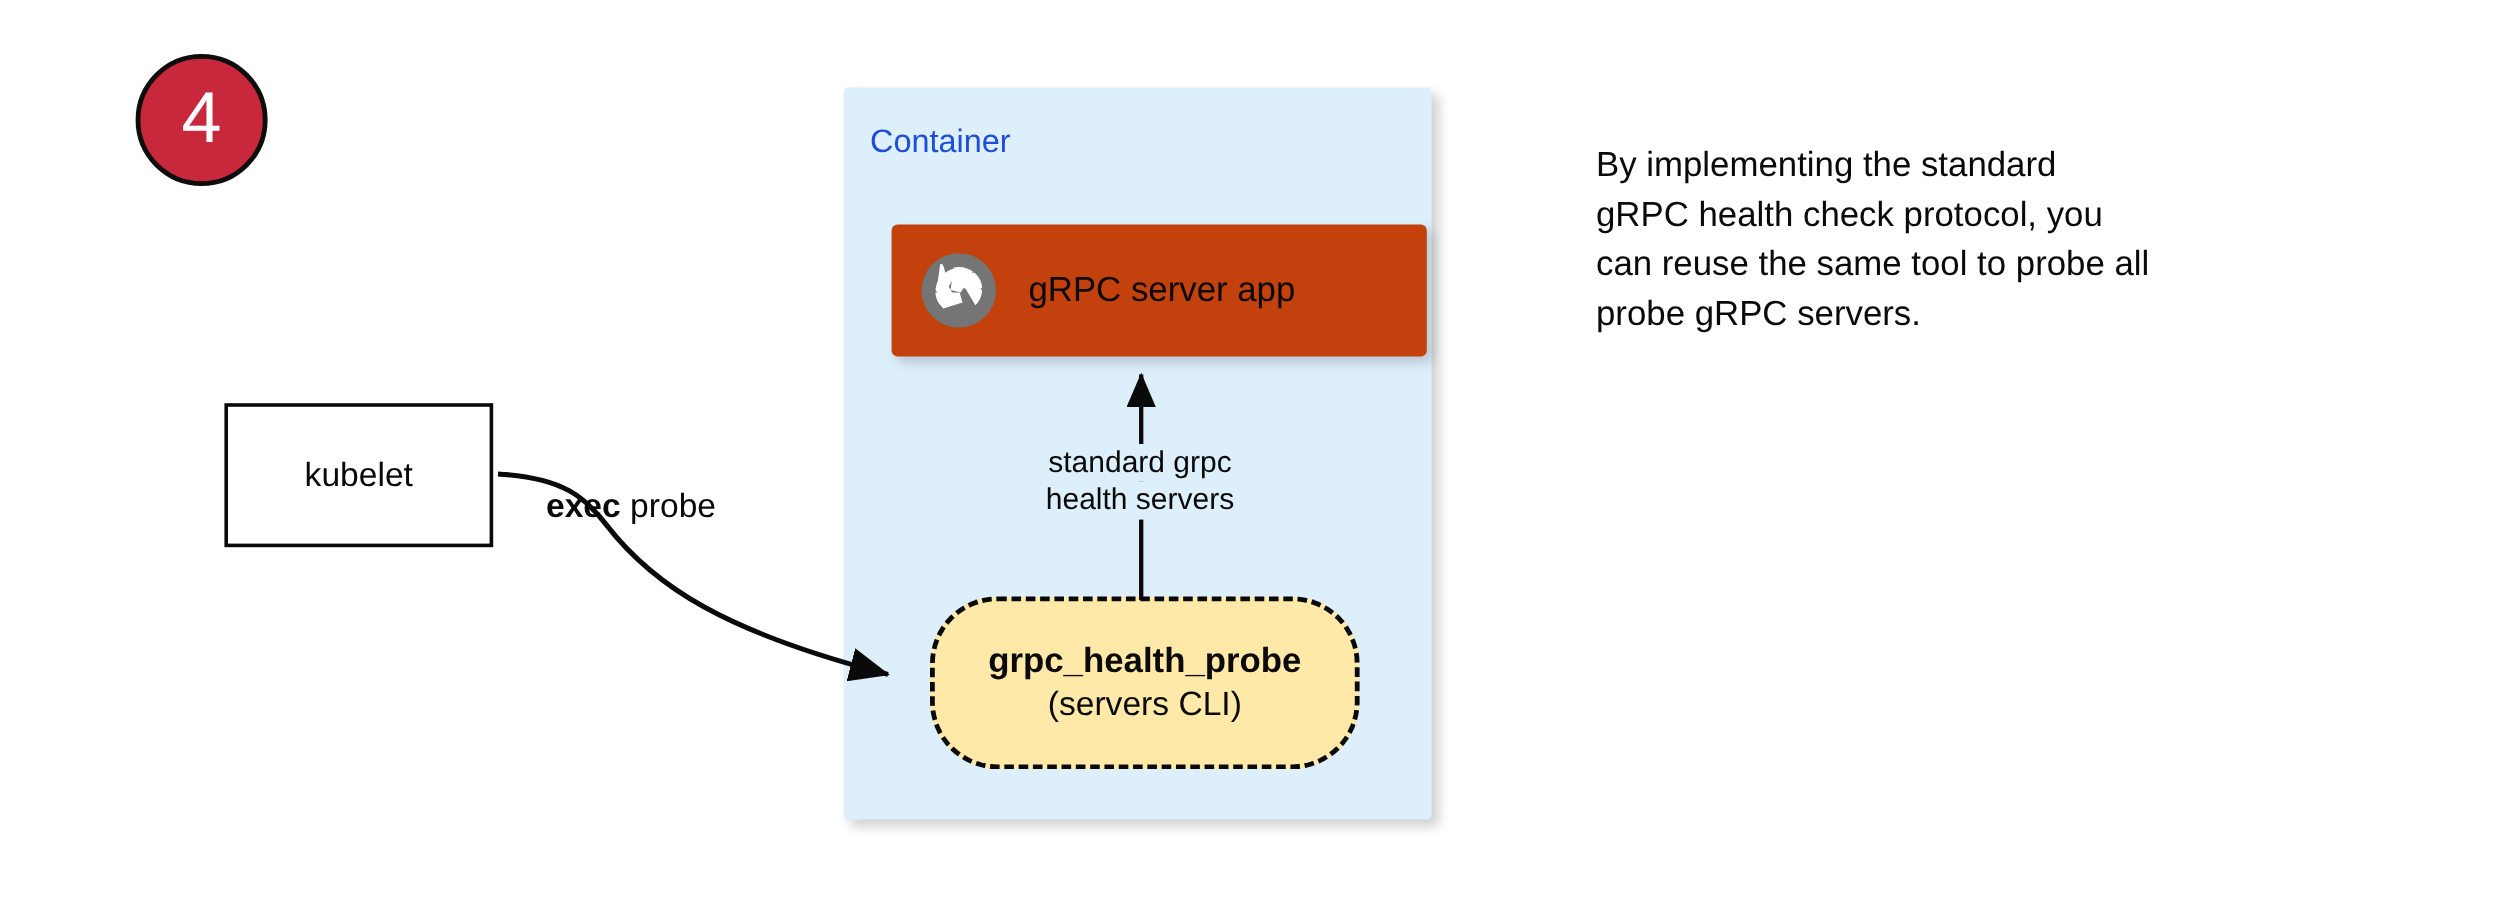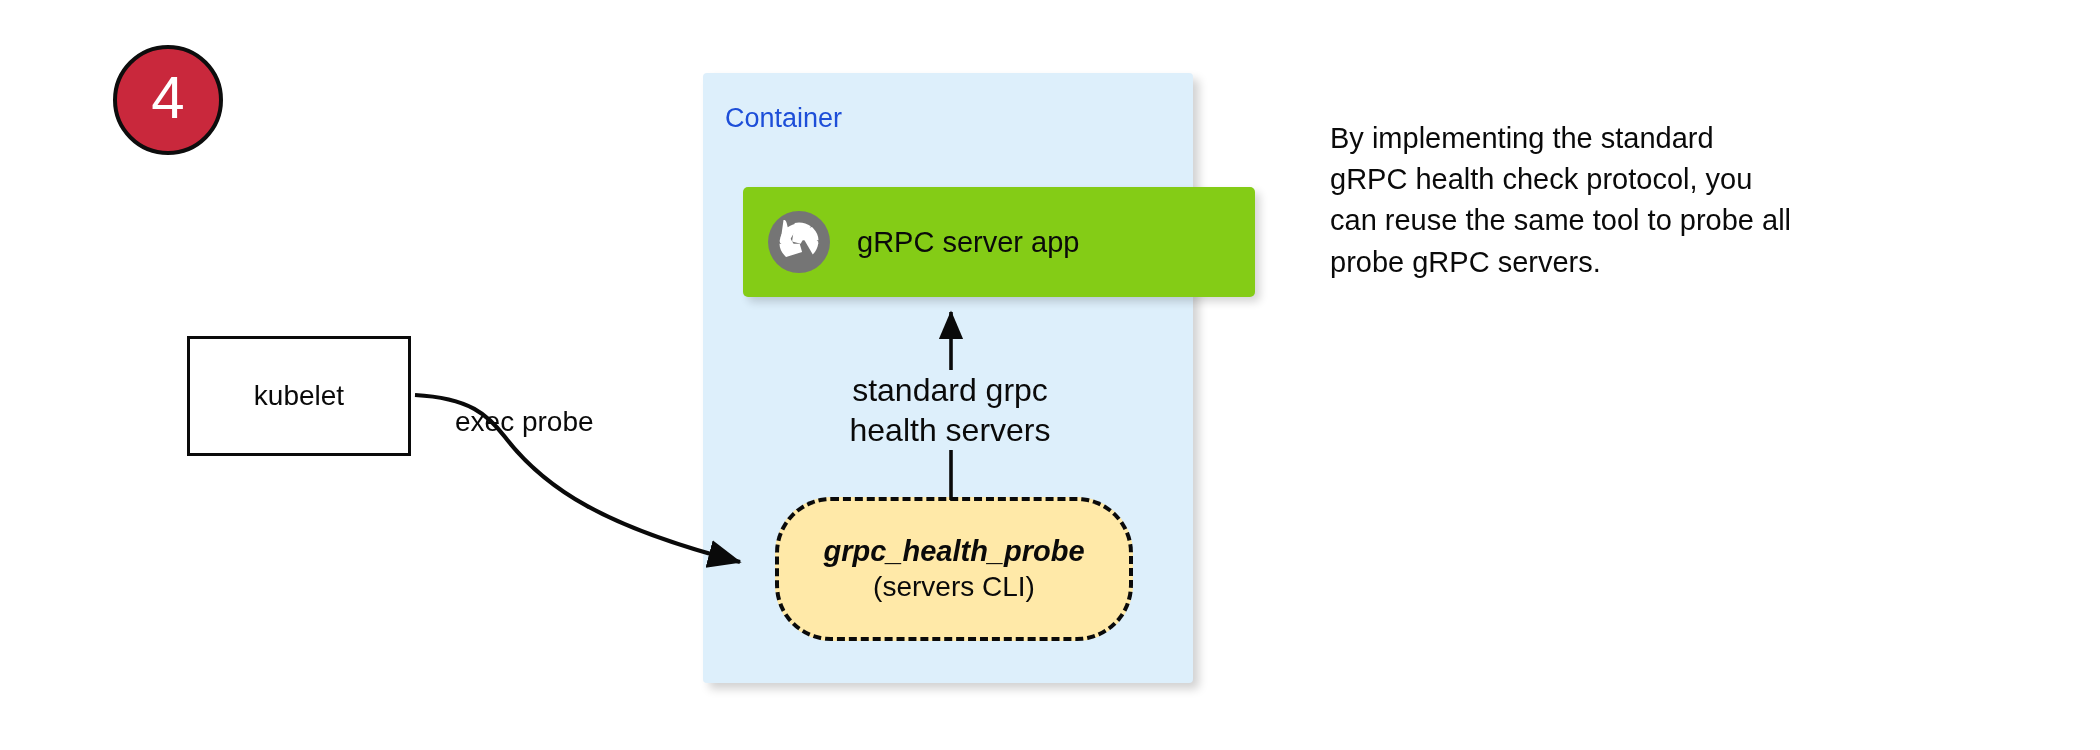--- a/index.html
+++ b/index.html
@@ -63,23 +63,23 @@
     color: #1d4ed8;
     line-height: 1.2;
     white-space: nowrap;
   }
 
   
   .server-card {
     position: absolute;
     left: 743px;
     top: 187px;
-    width: 512px;
+    width: 446px;
     height: 110px;
-    background: #84cc16;
+    background: #c2410c;
     border-radius: 5px;
     box-shadow: 5px 5px 9px rgba(0,0,0,0.16);
     display: flex;
     align-items: center;
     box-sizing: border-box;
     padding-left: 24px;
   }
   .aperture-icon {
     flex: 0 0 auto;
     width: 64px;
@@ -108,21 +108,20 @@
     flex-direction: column;
     align-items: center;
     justify-content: center;
   }
   .probe-title {
     font-size: 29px;
     font-weight: bold;
     color: #0a0a0a;
     line-height: 1.22;
     white-space: nowrap;
-    font-style: italic;
   }
   .probe-subtitle {
     font-size: 28px;
     font-weight: 400;
     color: #0a0a0a;
     line-height: 1.22;
     white-space: nowrap;
   }
 
   
@@ -149,29 +148,29 @@
   .edge-label-exec {
     position: absolute;
     left: 455px;
     top: 404px;
     font-size: 28px;
     color: #0a0a0a;
     white-space: nowrap;
     line-height: 1.25;
   }
   .edge-label-exec b {
-    font-weight: normal;
+    font-weight: bold;
   }
   .edge-label-protocol {
     position: absolute;
     left: 810px;
     top: 370px;
     width: 280px;
     text-align: center;
-    font-size: 32px;
+    font-size: 25px;
     color: #0a0a0a;
     line-height: 1.25;
   }
   .edge-label-protocol .line {
     display: block;
     background: #ddeffb;
   }
 
   
   #edges {

